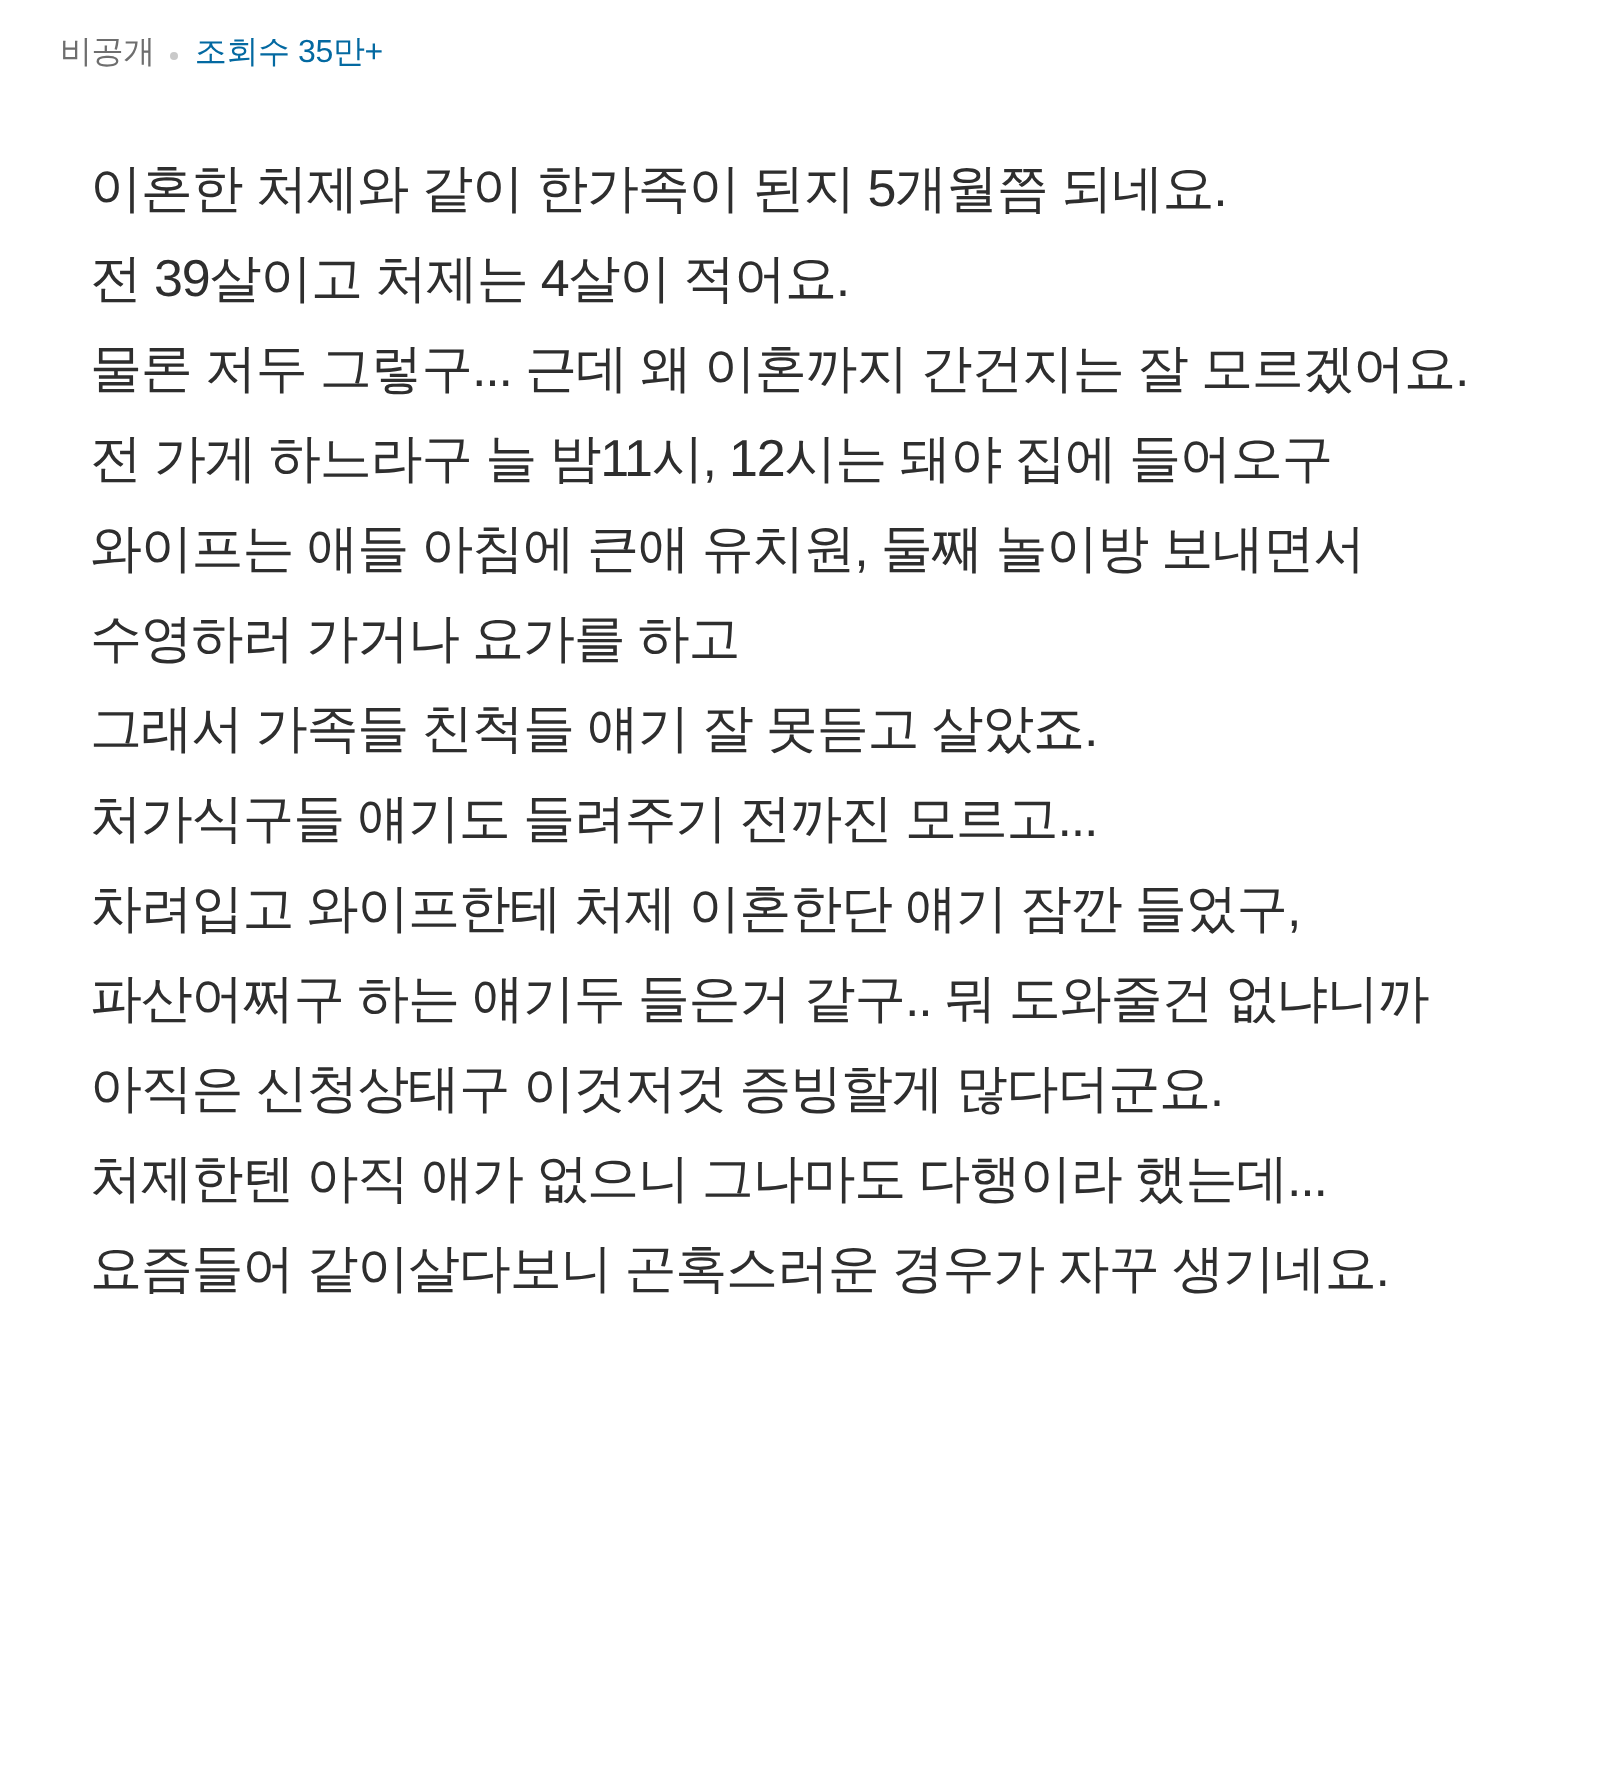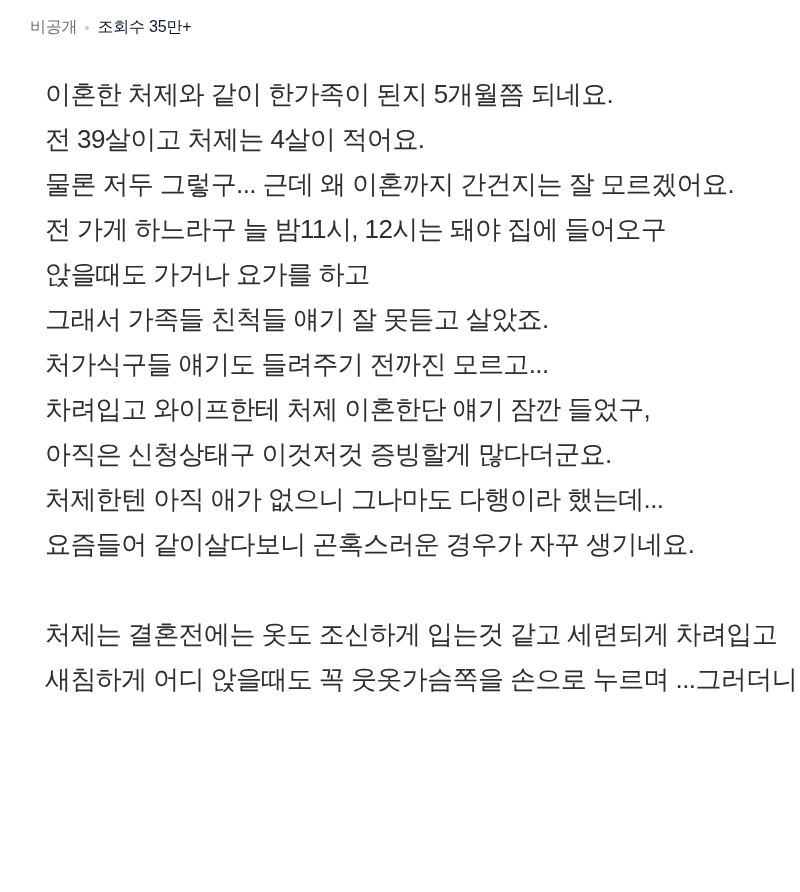--- a/index.html
+++ b/index.html
@@ -32,21 +32,21 @@
   }
   .dot-sep {
     width: 4px;
     height: 4px;
     border-radius: 50%;
     background: #c9c9c9;
     margin: 2px 8px 0 8px;
     flex: 0 0 auto;
   }
   .views-label {
-    color: #0f172a;
+    color: #0369a1;
   }
   .post-body {
     padding: 35px 10px 0 30px;
     color: #2e2e2e;
     font-size: 26px;
     line-height: 45px;
     letter-spacing: -0.6px;
     font-weight: 400;
   }
   .paragraph { }
@@ -69,29 +69,27 @@
     <span class="views-label">조회수 35만+</span>
   </div>
 
   <div class="post-body">
 
     <div class="paragraph">
       <div class="post-line">이혼한 처제와 같이 한가족이 된지 5개월쯤 되네요.</div>
       <div class="post-line">전 39살이고 처제는 4살이 적어요.</div>
       <div class="post-line">물론 저두 그렇구... 근데 왜 이혼까지 간건지는 잘 모르겠어요.</div>
       <div class="post-line">전 가게 하느라구 늘 밤11시, 12시는 돼야 집에 들어오구</div>
-      <div class="post-line">앉을때도 가거나 요가를 하고</div>
+      <div class="post-line">와이프는 애들 아침에 큰애 유치원, 둘째 놀이방 보내면서</div>
+      <div class="post-line">수영하러 가거나 요가를 하고</div>
       <div class="post-line">그래서 가족들 친척들 얘기 잘 못듣고 살았죠.</div>
       <div class="post-line">처가식구들 얘기도 들려주기 전까진 모르고...</div>
       <div class="post-line">차려입고 와이프한테 처제 이혼한단 얘기 잠깐 들었구,</div>
+      <div class="post-line">파산어쩌구 하는 얘기두 들은거 같구.. 뭐 도와줄건 없냐니까</div>
       <div class="post-line">아직은 신청상태구 이것저것 증빙할게 많다더군요.</div>
       <div class="post-line">처제한텐 아직 애가 없으니 그나마도 다행이라 했는데...</div>
       <div class="post-line">요즘들어 같이살다보니 곤혹스러운 경우가 자꾸 생기네요.</div>
     </div>
 
-    <div class="paragraph">
-      <div class="post-line">처제는 결혼전에는 옷도 조신하게 입는것 같고 세련되게 차려입고</div>
-      <div class="post-line">새침하게 어디 앉을때도 꼭 웃옷가슴쪽을 손으로 누르며 ...그러더니</div>
-    </div>
 
   </div>
 
 </div>
 
 </body></html>

